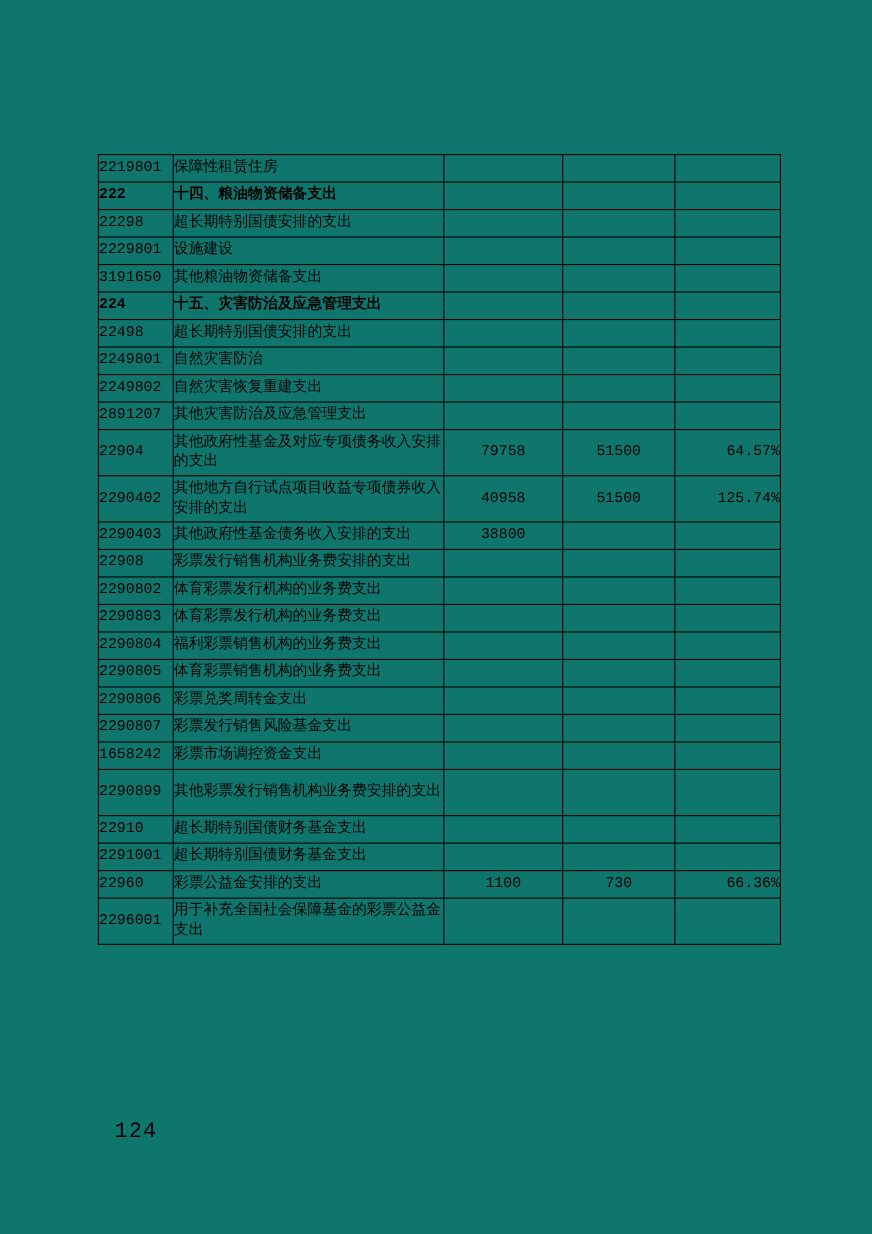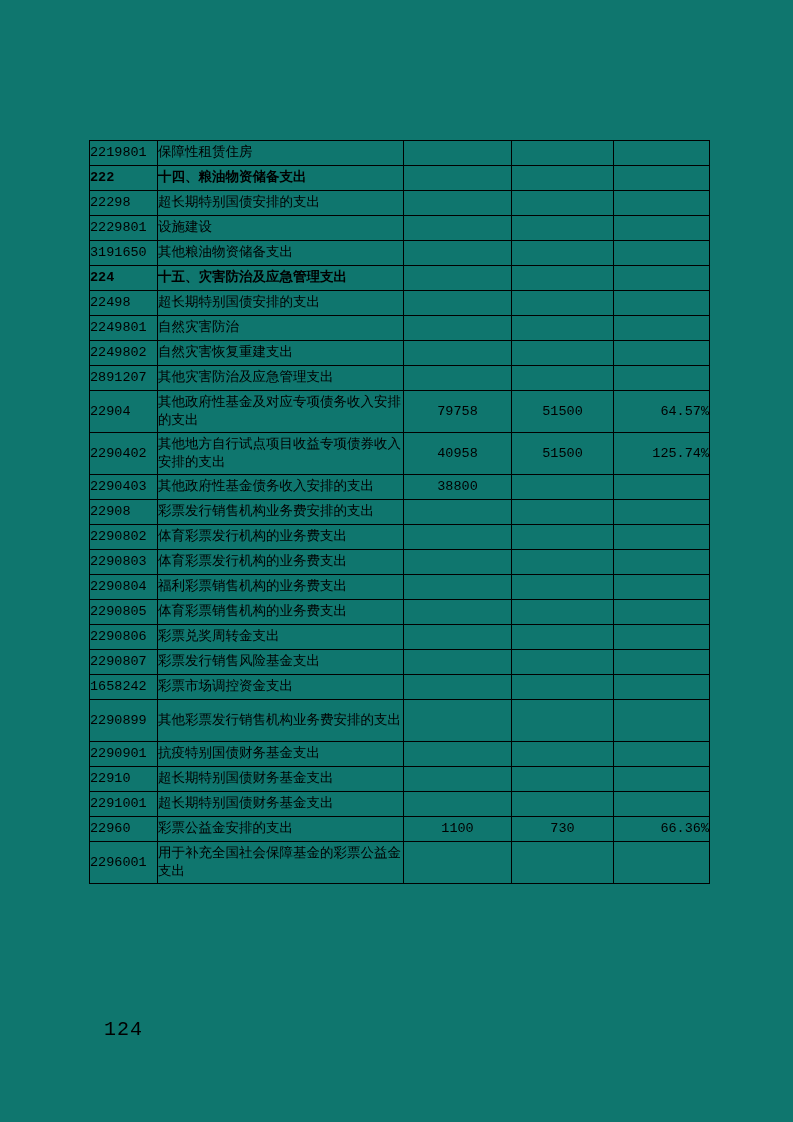--- a/index.html
+++ b/index.html
@@ -212,27 +212,20 @@
           <td class="cell-v3"></td>
         </tr>
         <tr class="row-tall">
           <td class="cell-code">2290899</td>
           <td class="cell-name">其他彩票发行销售机构业务费安排的支出</td>
           <td class="cell-v1"></td>
           <td class="cell-v2"></td>
           <td class="cell-v3"></td>
         </tr>
         <tr class="row-single">
-          <td class="cell-code">2290901</td>
-          <td class="cell-name">抗疫特别国债财务基金支出</td>
-          <td class="cell-v1"></td>
-          <td class="cell-v2"></td>
-          <td class="cell-v3"></td>
-        </tr>
-        <tr class="row-single">
           <td class="cell-code">22910</td>
           <td class="cell-name">超长期特别国债财务基金支出</td>
           <td class="cell-v1"></td>
           <td class="cell-v2"></td>
           <td class="cell-v3"></td>
         </tr>
         <tr class="row-single">
           <td class="cell-code">2291001</td>
           <td class="cell-name">超长期特别国债财务基金支出</td>
           <td class="cell-v1"></td>

